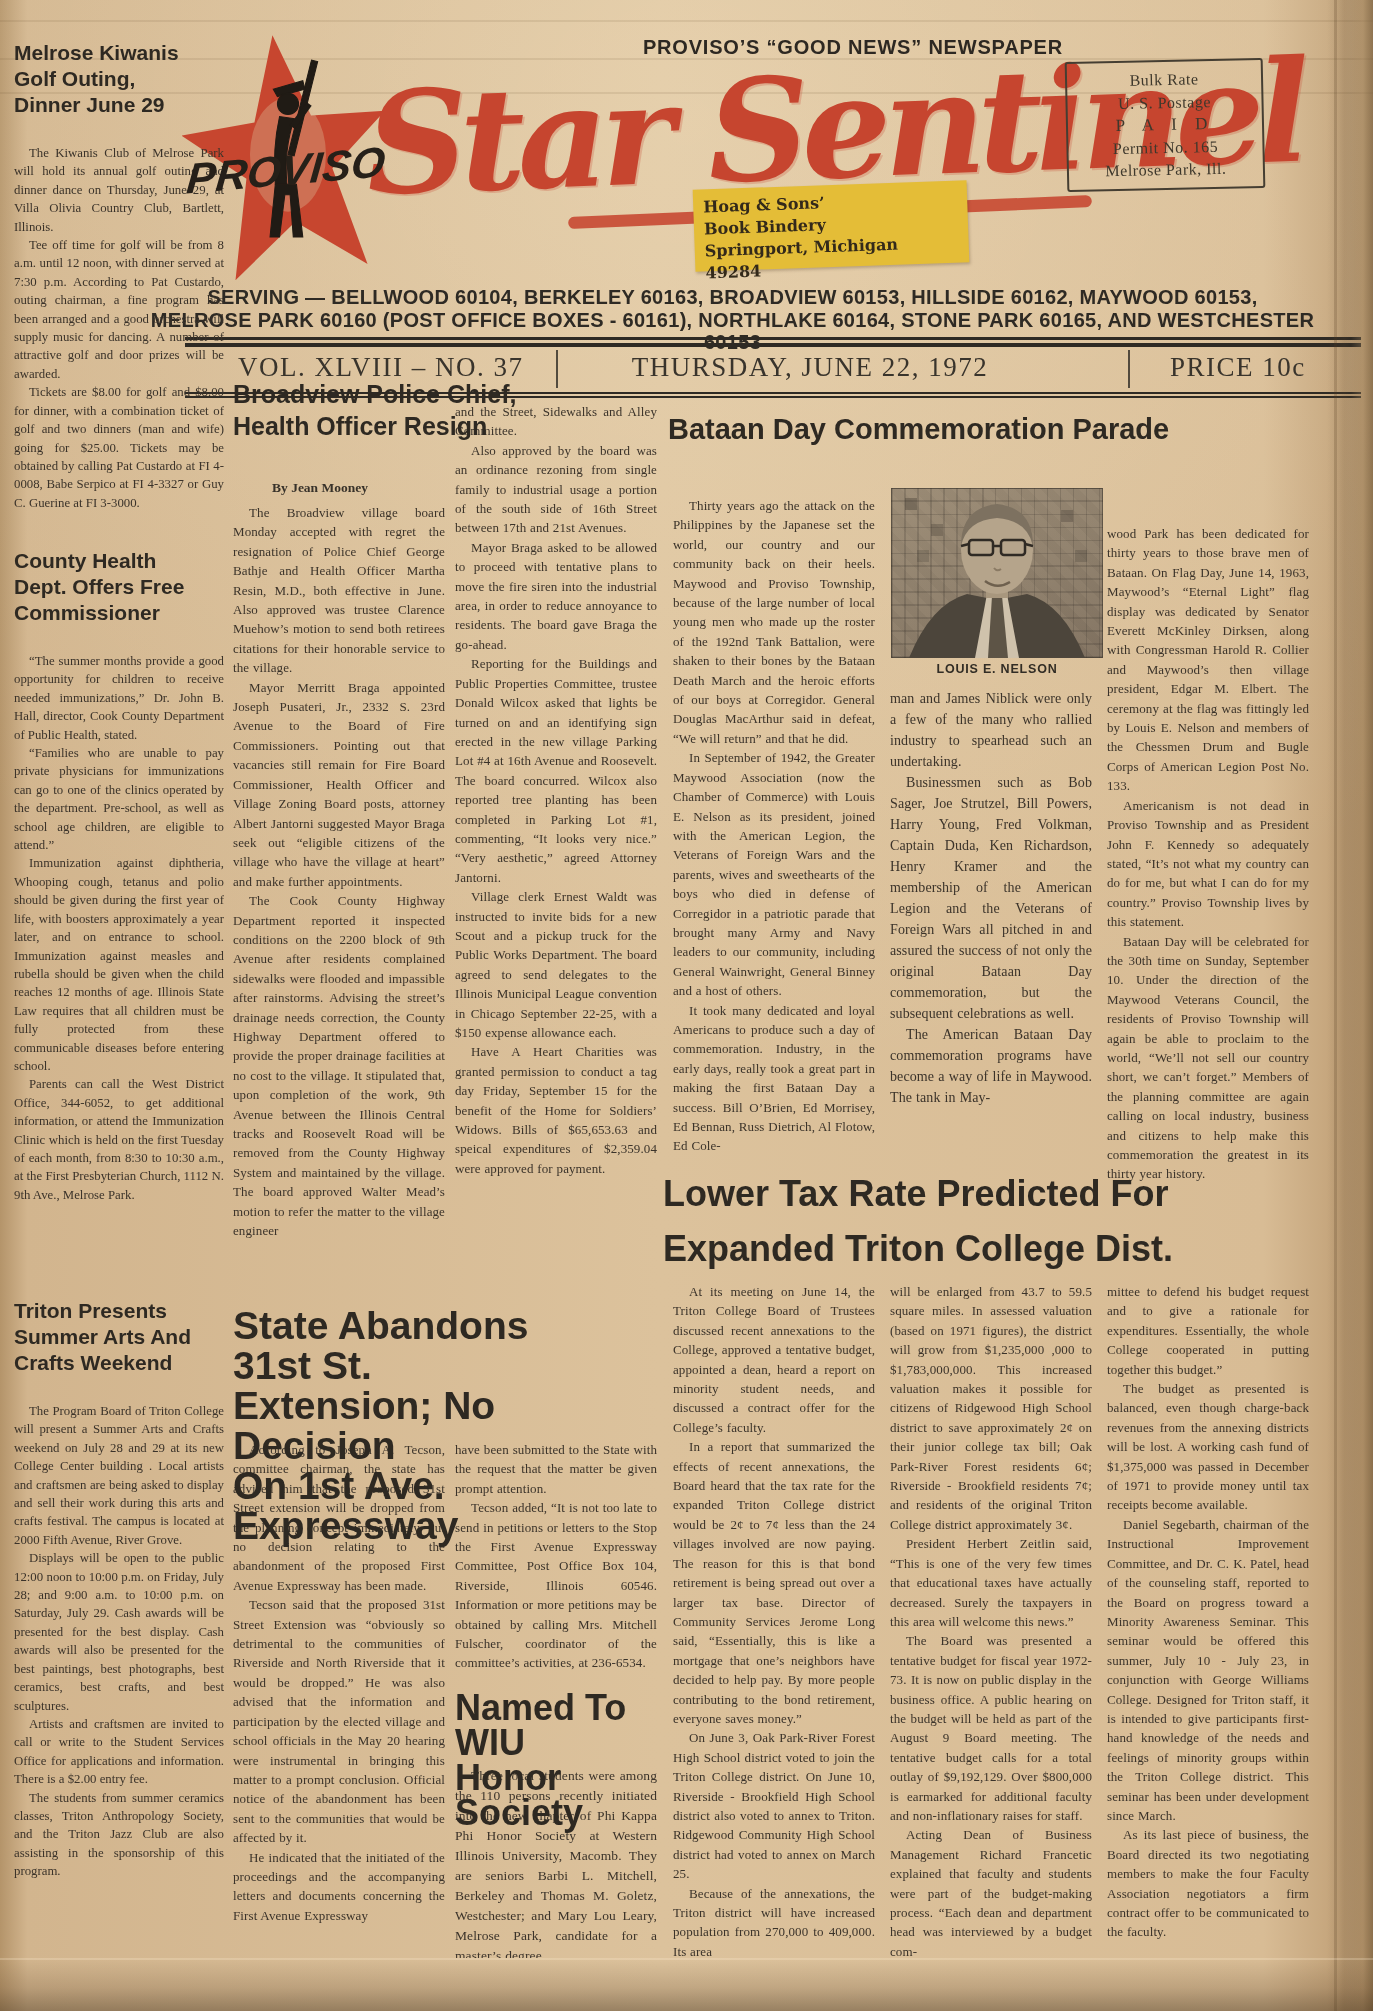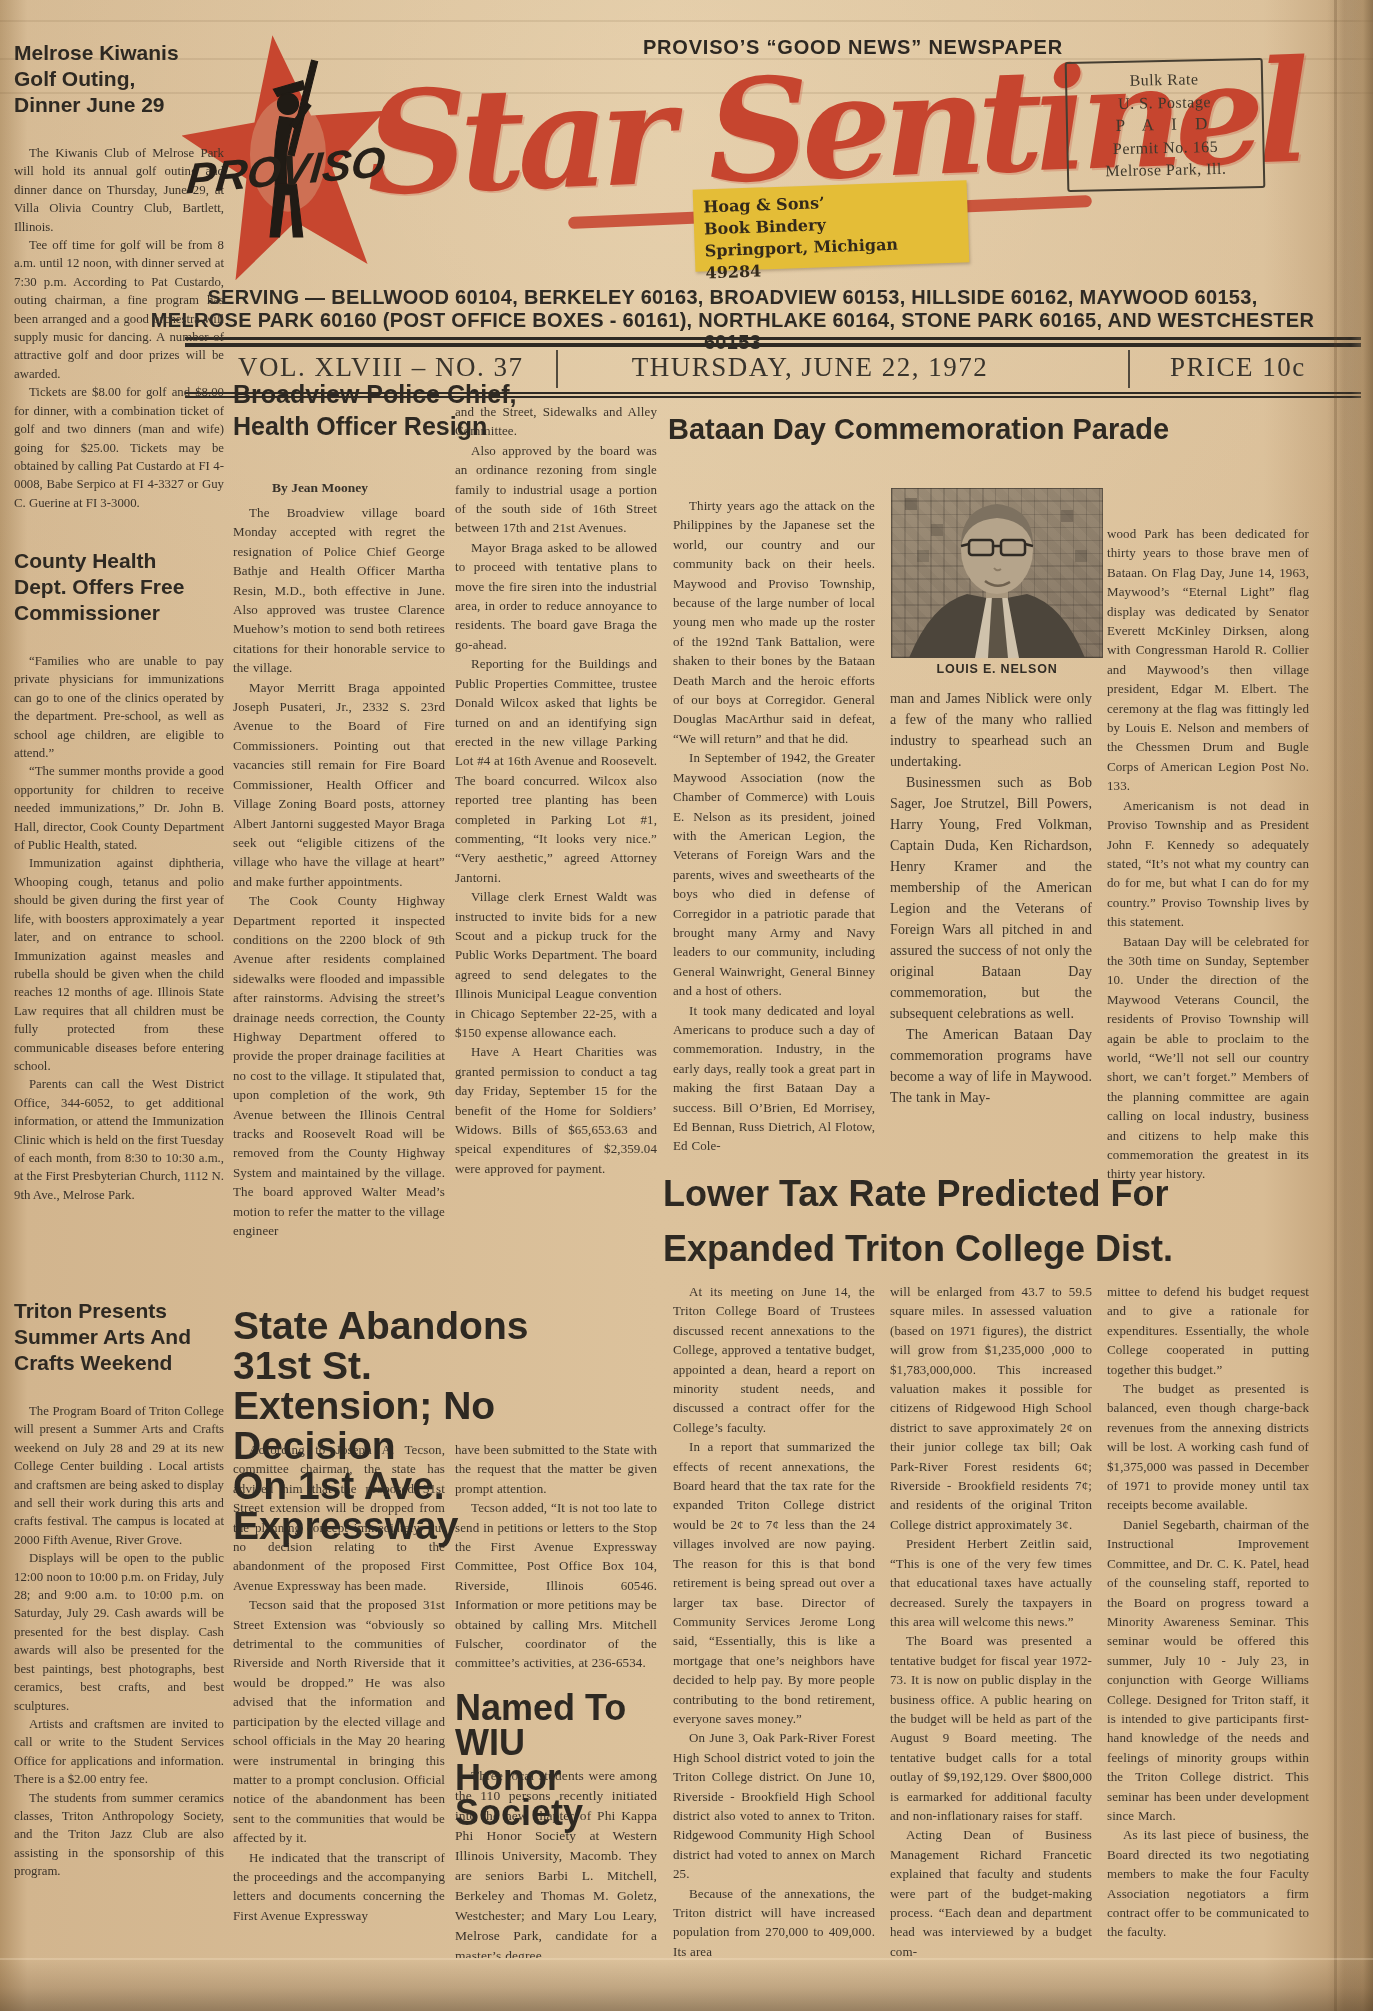--- a/index.html
+++ b/index.html
@@ -174,22 +174,22 @@
       </div>
   </div>
 
   <div class="rail-art" style="top:548px; height:748px;">
     <div class="headline h-rail" style="position:static">
         <div class="hline">County Health</div>
         <div class="hline">Dept. Offers Free</div>
         <div class="hline">Commissioner</div>
       </div>
     <div class="col-flow">
+        <p>“The summer months provide a good opportunity for children to receive needed immunizations,” Dr. John B. Hall, director, Cook County Department of Public Health, stated.</p>
         <p>“Families who are unable to pay private physicians for immunizations can go to one of the clinics operated by the department. Pre-school, as well as school age children, are eligible to attend.”</p>
-        <p>“The summer months provide a good opportunity for children to receive needed immunizations,” Dr. John B. Hall, director, Cook County Department of Public Health, stated.</p>
         <p>Immunization against diphtheria, Whooping cough, tetanus and polio should be given during the first year of life, with boosters approximately a year later, and on entrance to school. Immunization against measles and rubella should be given when the child reaches 12 months of age. Illinois State Law requires that all children must be fully protected from these communicable diseases before entering school.</p>
         <p>Parents can call the West District Office, 344-6052, to get additional information, or attend the Immunization Clinic which is held on the first Tuesday of each month, from 8:30 to 10:30 a.m., at the First Presbyterian Church, 1112 N. 9th Ave., Melrose Park.</p>
       </div>
   </div>
 
   <div class="rail-art" style="top:1298px; height:660px;">
     <div class="headline h-rail" style="position:static">
         <div class="hline">Triton Presents</div>
         <div class="hline">Summer Arts And</div>
         <div class="hline">Crafts Weekend</div>
@@ -291,21 +291,21 @@
     </div>
 
   <div class="headline h-state">
       <div class="hline">State Abandons 31st St.</div>
       <div class="hline">Extension; No Decision</div>
       <div class="hline">On 1st Ave. Expressway</div>
     </div>
   <div class="col sa-col1">
       <p>According to Joseph A. Tecson, committee chairman, the state has advised him that the proposed 31st Street extension will be dropped from the planning concept immediately, but no decision relating to the abandonment of the proposed First Avenue Expressway has been made.</p>
       <p>Tecson said that the proposed 31st Street Extension was “obviously so detrimental to the communities of Riverside and North Riverside that it would be dropped.” He was also advised that the information and participation by the elected village and school officials in the May 20 hearing were instrumental in bringing this matter to a prompt conclusion. Official notice of the abandonment has been sent to the communities that would be affected by it.</p>
-      <p>He indicated that the transcript of the proceedings and the accompanying letters and documents concerning the First Avenue Expressway</p>
+      <p>He indicated that the initiated of the proceedings and the accompanying letters and documents concerning the First Avenue Expressway</p>
     </div>
   <div class="col sa-col2">
       <p class="cont">have been submitted to the State with the request that the matter be given prompt attention.</p>
       <p>Tecson added, “It is not too late to send in petitions or letters to the Stop the First Avenue Expressway Committee, Post Office Box 104, Riverside, Illinois 60546. Information or more petitions may be obtained by calling Mrs. Mitchell Fulscher, coordinator of the committee’s activities, at 236-6534.</p>
     </div>
 
   <div class="headline h-wiu">
       <div class="hline">Named To WIU</div>
       <div class="hline">Honor Society</div>
     </div>

